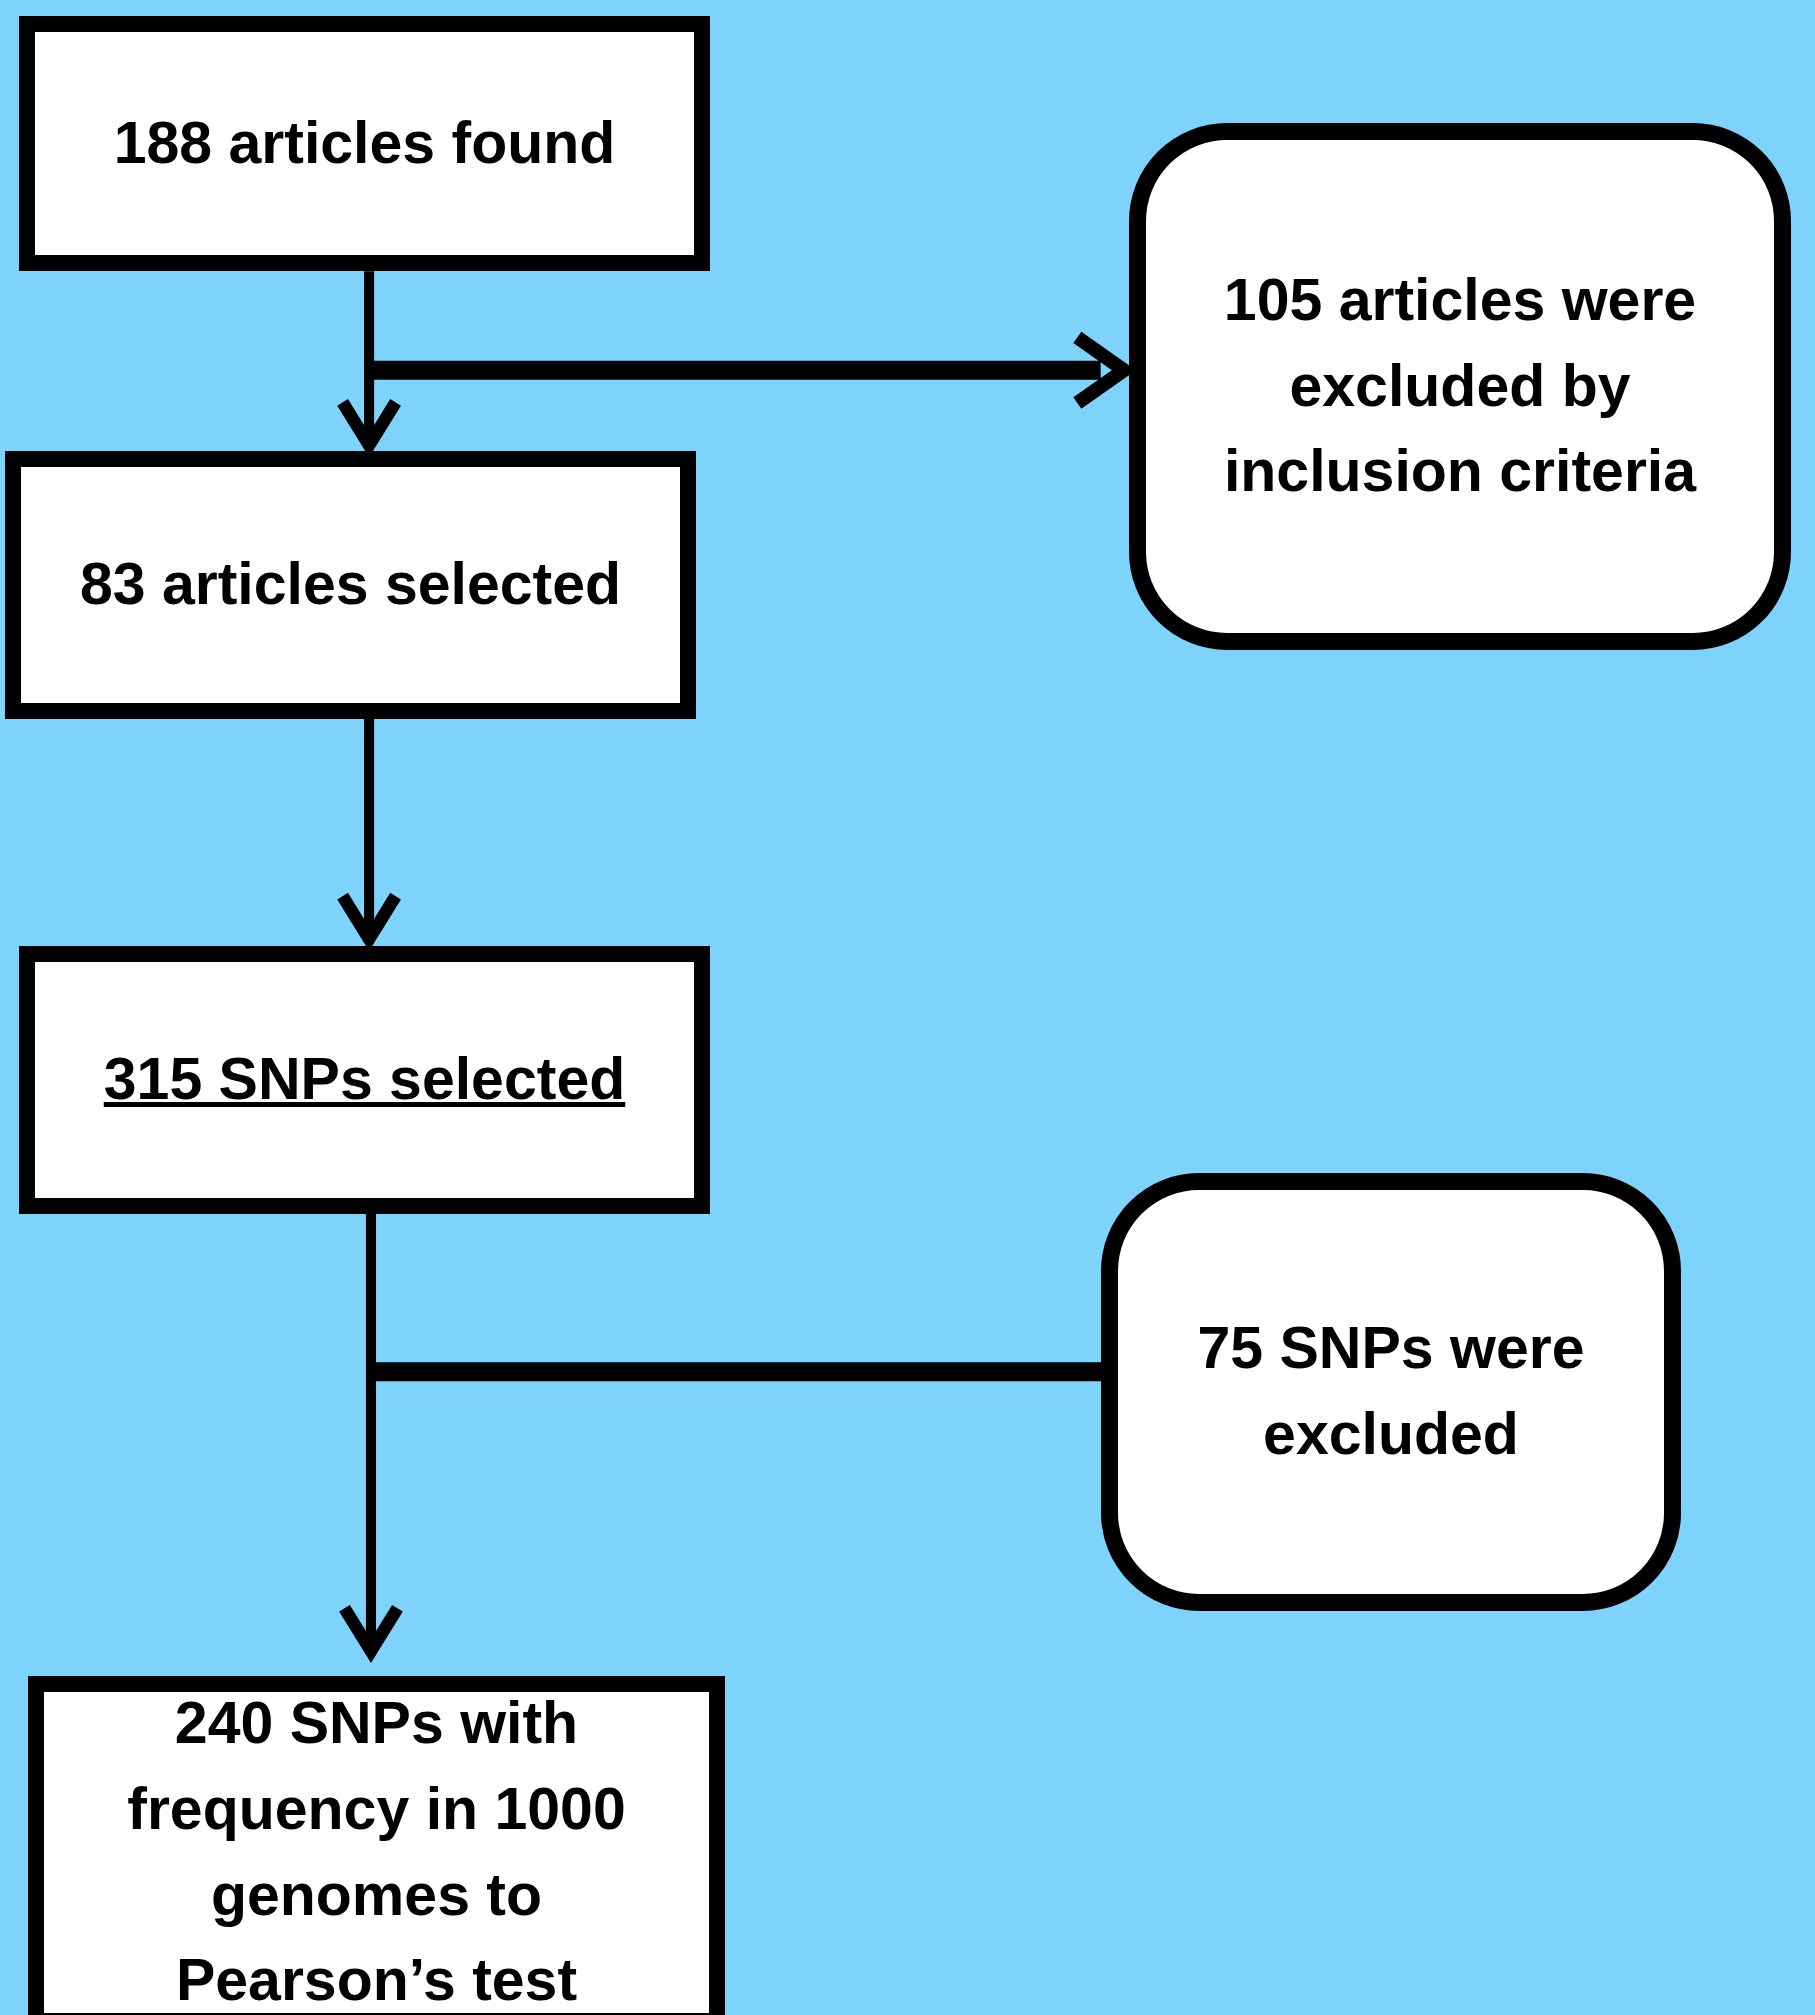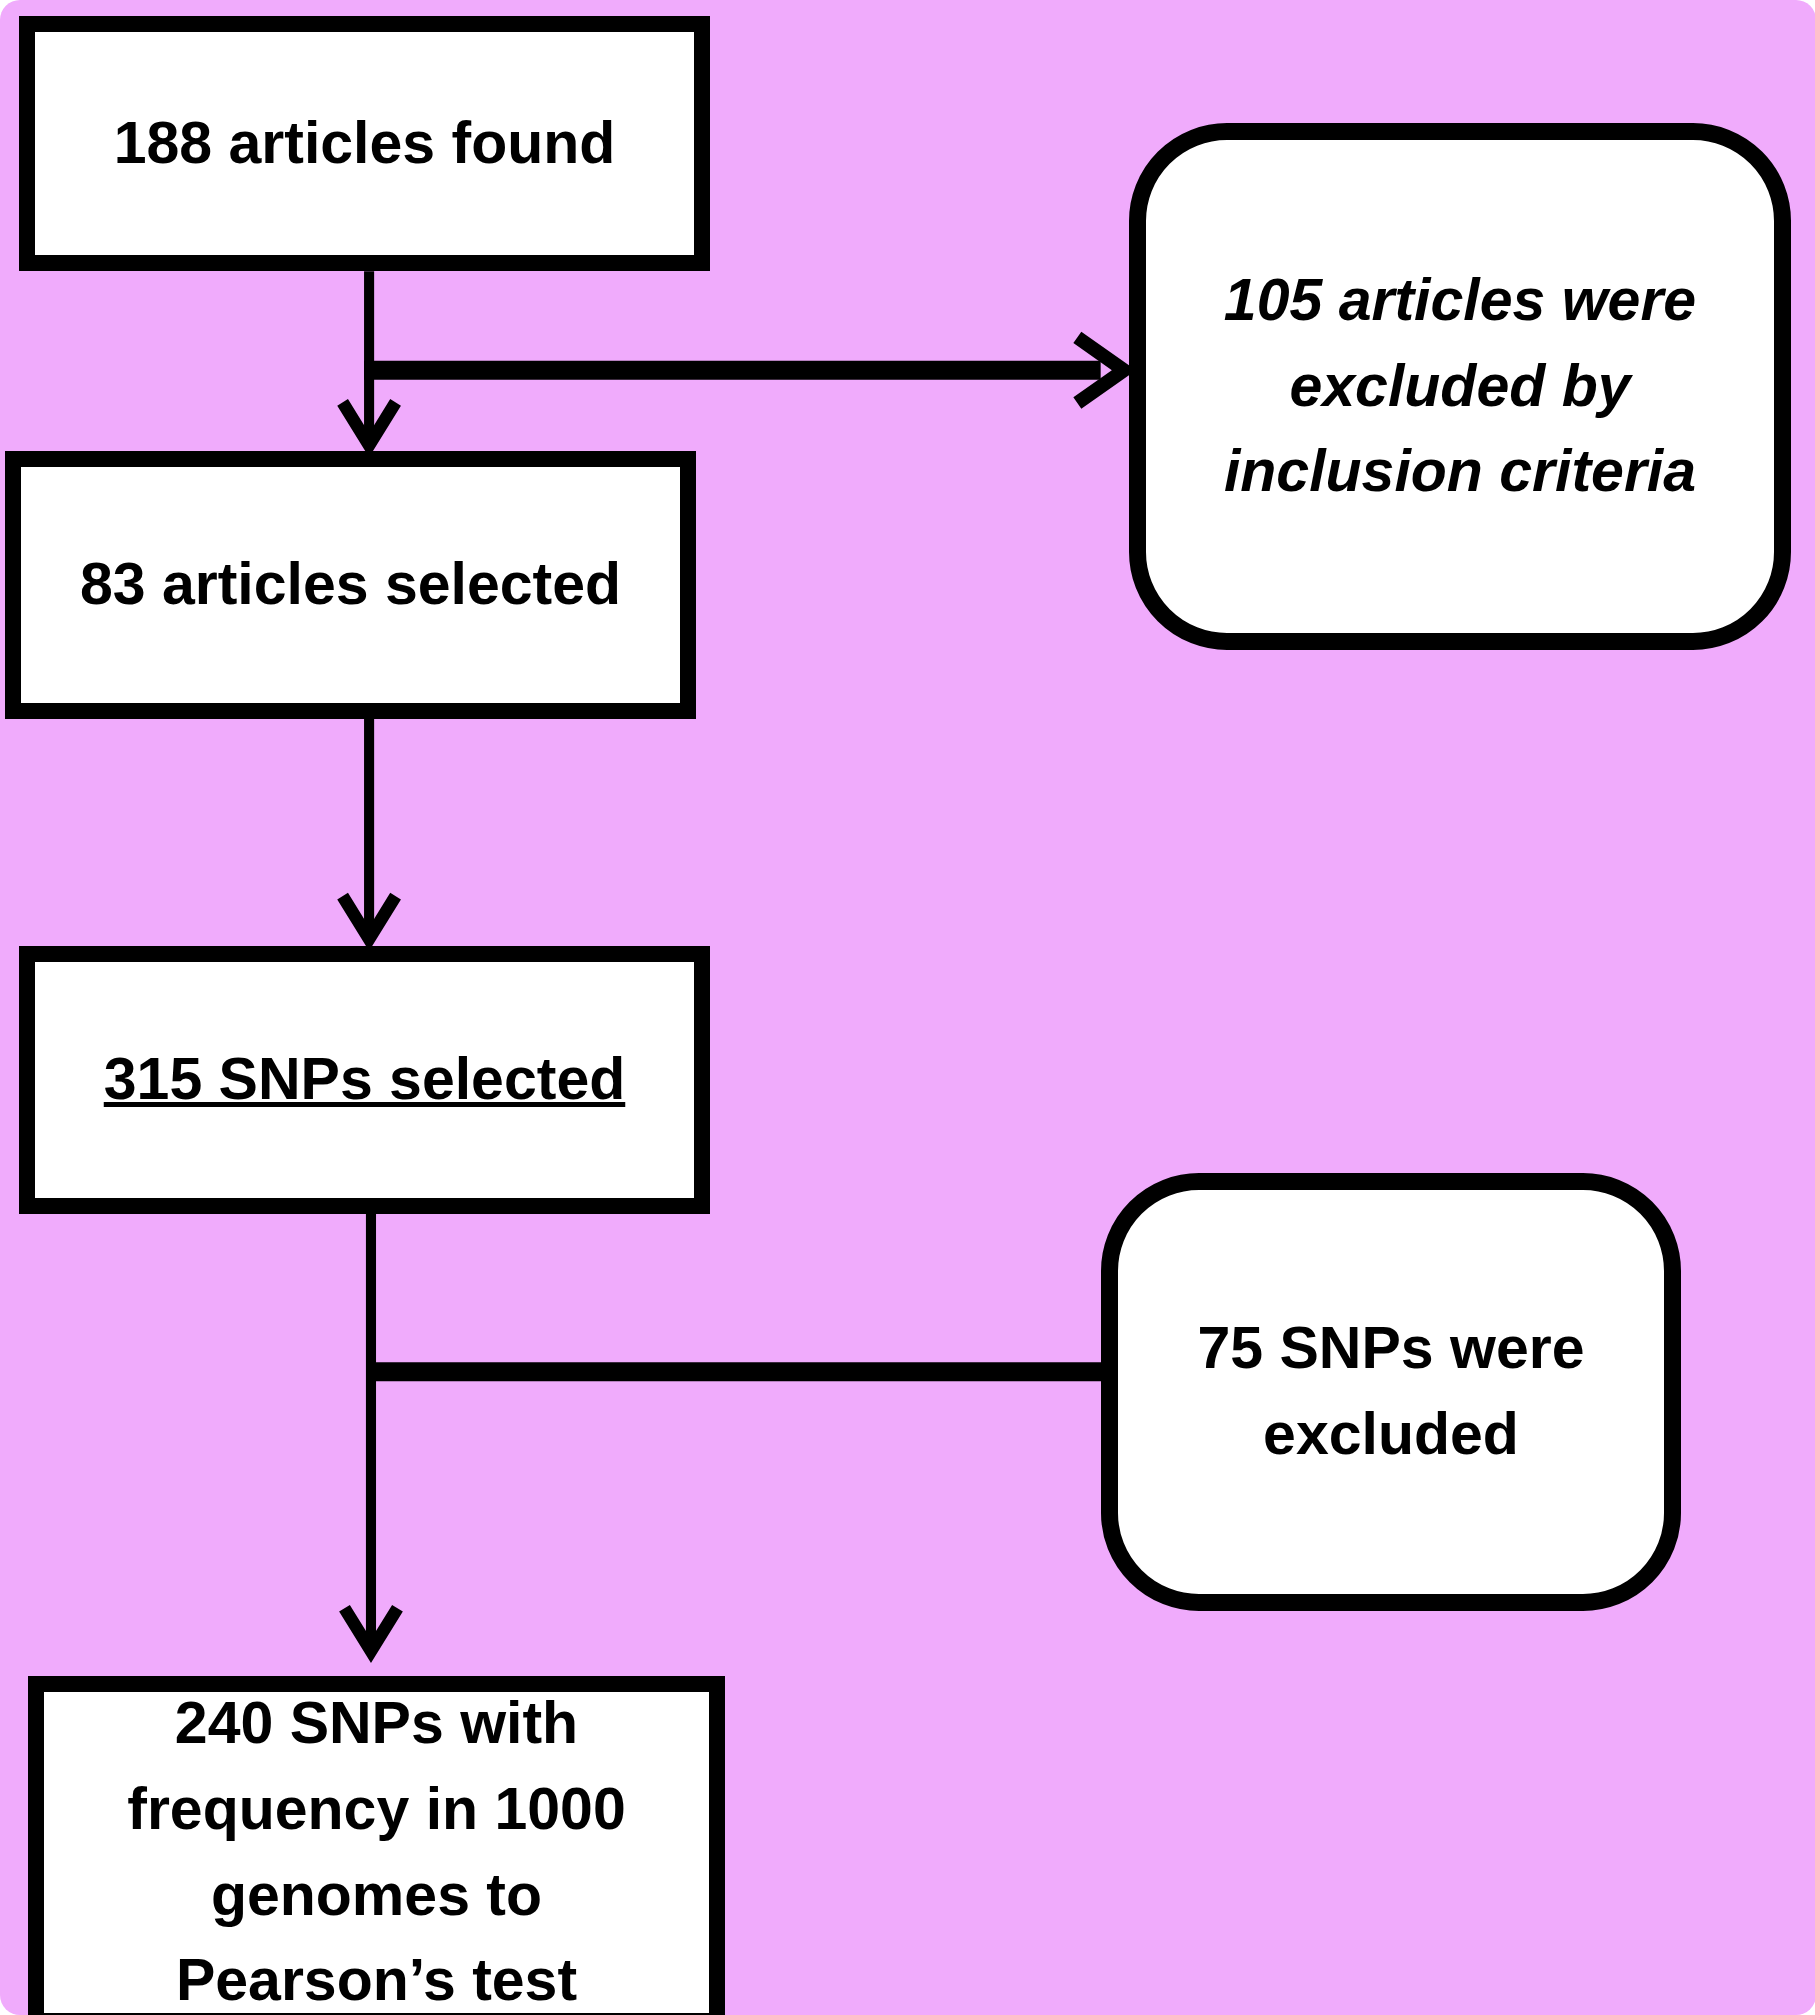--- a/index.html
+++ b/index.html
@@ -4,24 +4,23 @@
 <style>
   html, body {
     margin: 0;
     padding: 0;
     background: #ffffff;
   }
   .canvas {
     position: relative;
     width: 1816px;
     height: 2015px;
-    background: #f0abfc;
+    background: #7dd3fc;
     font-family: "Liberation Sans", sans-serif;
     overflow: hidden;
-    border-radius: 20px;
   }
   svg.connectors {
     position: absolute;
     left: 0; top: 0;
     width: 1816px;
     height: 2015px;
   }
   svg.connectors line, svg.connectors path {
     stroke: #000000;
   }
@@ -37,21 +36,21 @@
     font-weight: 700;
     font-size: 59px;
     line-height: 1.45;
     border: 16.4px solid #000000;
   }
   .node.rounded {
     border-width: 17.7px;
     border-radius: 98px;
   }
   #node-articles-found    { left: 19px;   top: 16px;   width: 691px; height: 255px; }
-  #node-articles-excluded { left: 1129px; top: 123px;  width: 662px; height: 527px; padding: 0 19px; font-style: italic; }
+  #node-articles-excluded { left: 1129px; top: 123px;  width: 662px; height: 527px; padding: 0 19px; }
   #node-articles-selected { left: 5px;   top: 451px;  width: 691px; height: 268px; }
   #node-snps-selected     { left: 19px;   top: 946px; width: 691px; height: 268px; text-decoration: underline; }
   #node-snps-excluded     { left: 1101px; top: 1173px; width: 580px;  height: 438px; padding: 0 27px; text-align: center; }
   #node-snps-final        { left: 28px;   top: 1656px; width: 697px; height: 353px; padding: 0 54px; margin-top: 20px; }
 </style>
 </head>
 <body>
 
 <div class="canvas">
 

